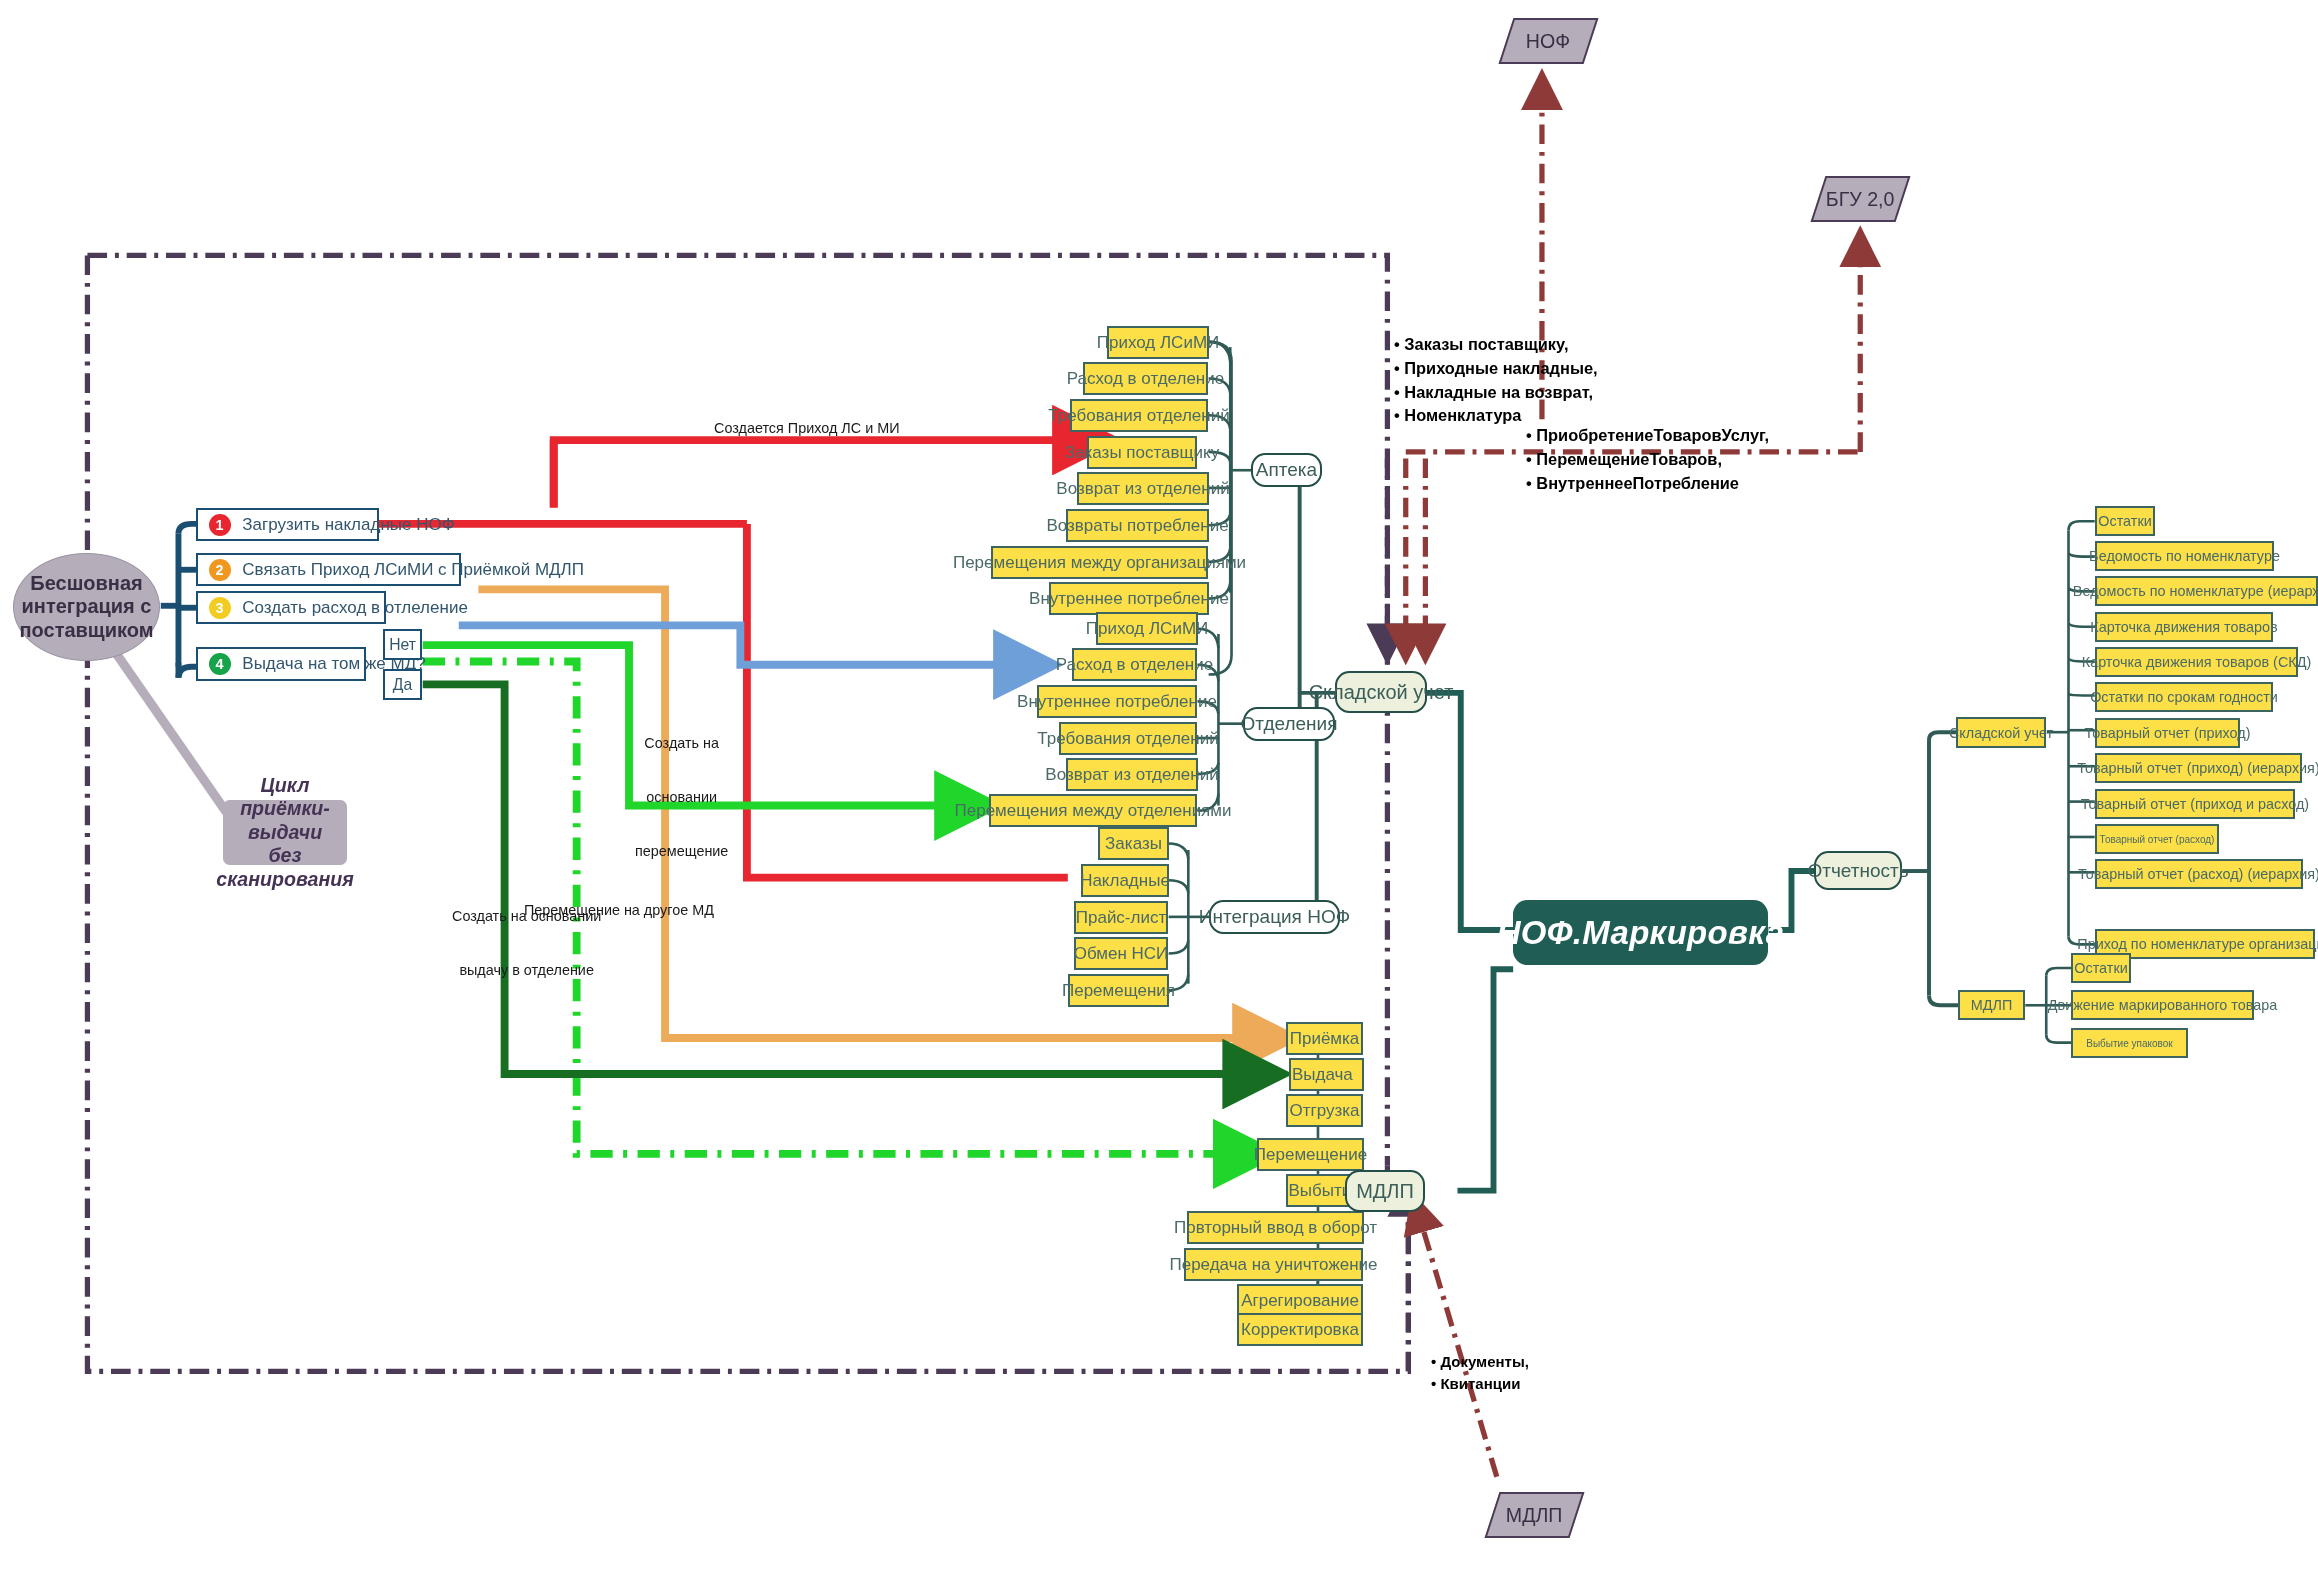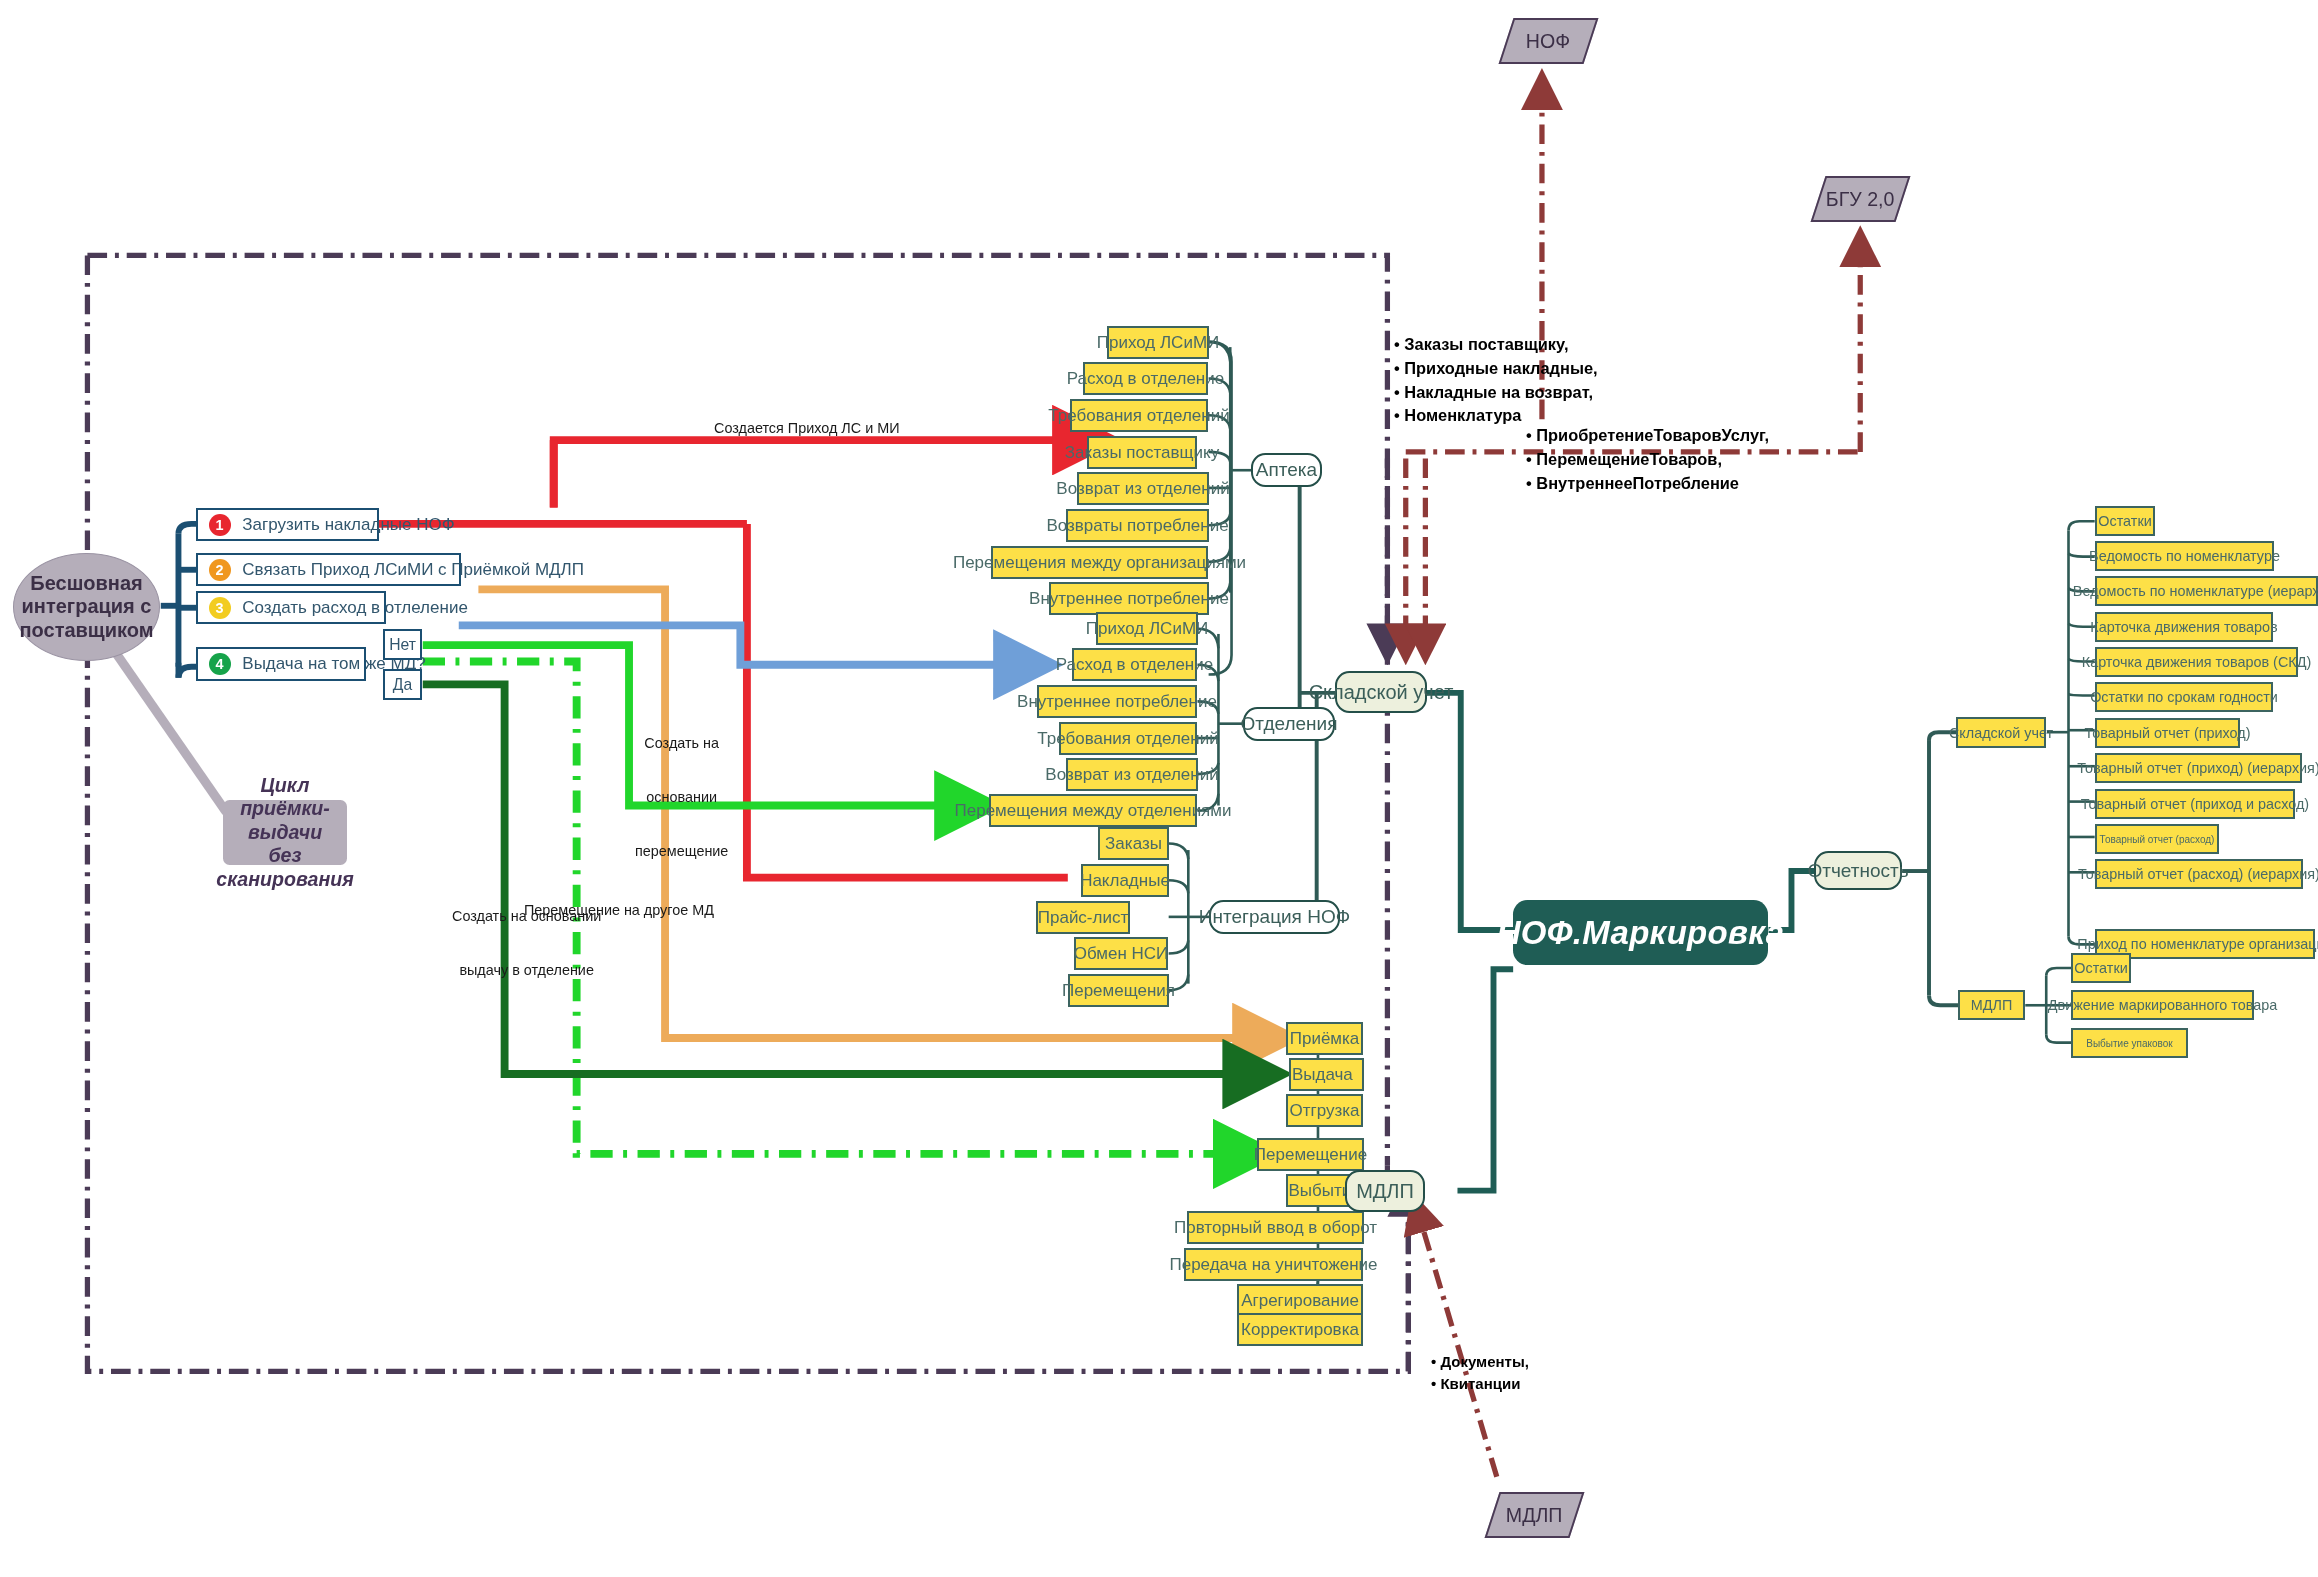--- a/index.html
+++ b/index.html
@@ -301,21 +301,21 @@
   <div class="node mid" style="left:1243px;top:707px;width:92px;height:34px;">
       <span>Отделения</span>
     </div>
 
   <div class="node leaf" style="left:1098px;top:827px;width:71px;height:33px;">
       <span>Заказы</span>
     </div>
   <div class="node leaf" style="left:1081px;top:864px;width:88px;height:33px;">
       <span>Накладные</span>
     </div>
-  <div class="node leaf" style="left:1036px;top:901px;width:94px;height:33px;">
+  <div class="node leaf" style="left:1074px;top:901px;width:94px;height:33px;">
       <span>Прайс-лист</span>
     </div>
   <div class="node leaf" style="left:1074px;top:937px;width:94px;height:33px;">
       <span>Обмен НСИ</span>
     </div>
   <div class="node leaf" style="left:1068px;top:974px;width:101px;height:33px;">
       <span>Перемещения</span>
     </div>
   <div class="node mid" style="left:1209px;top:900px;width:131px;height:34px;">
       <span>Интеграция НОФ</span>

